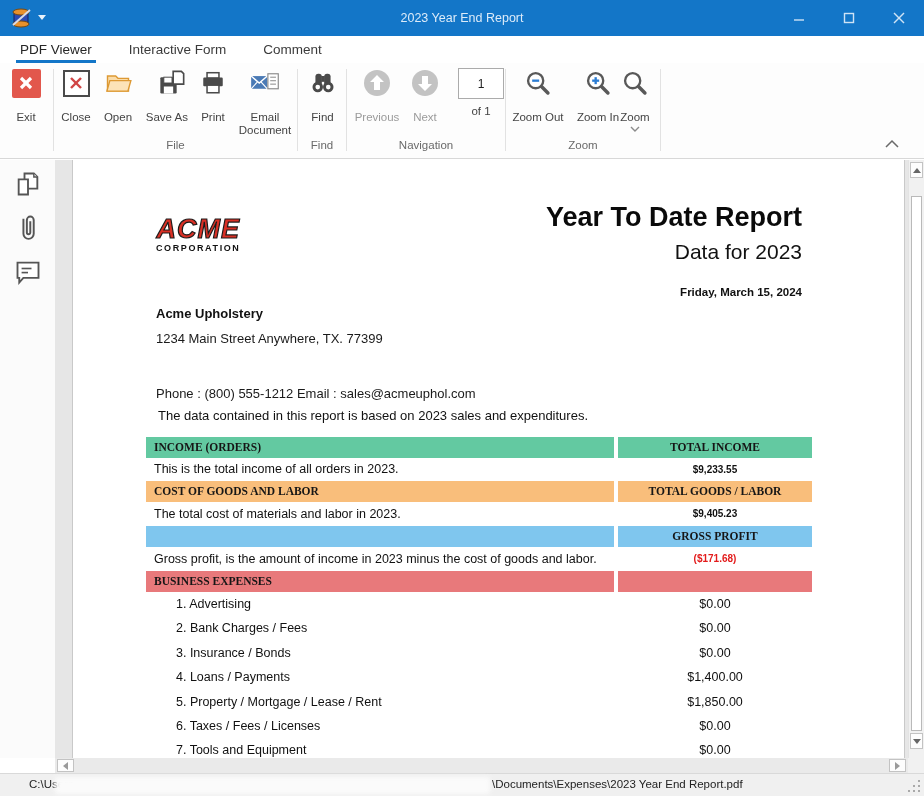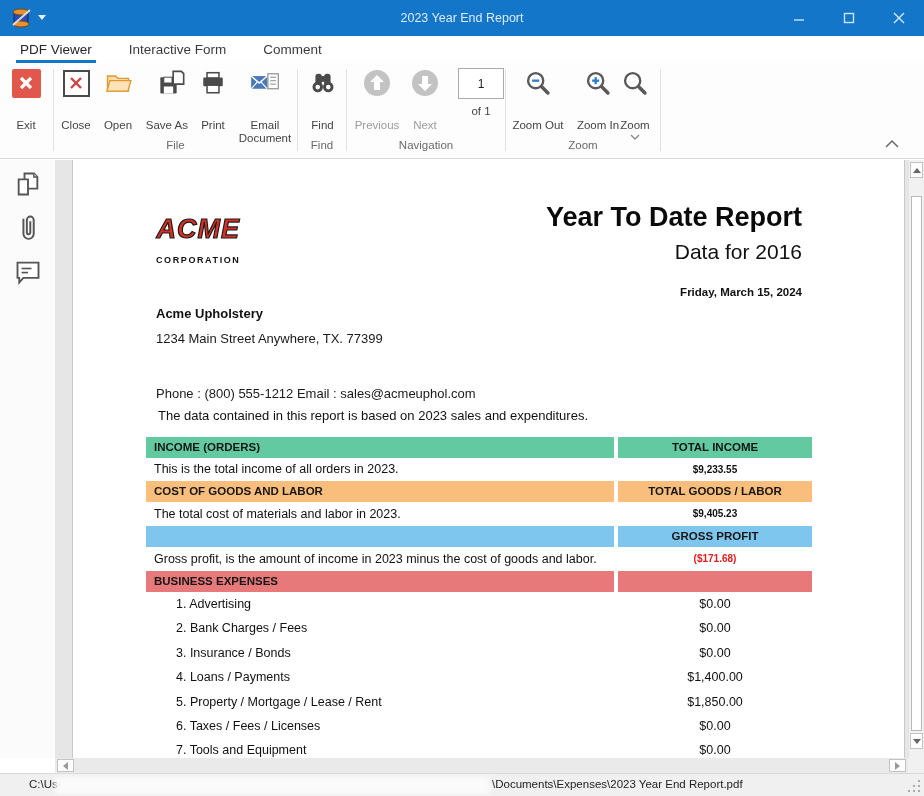--- a/index.html
+++ b/index.html
@@ -20,21 +20,21 @@
   .tabbar { position:absolute; left:0; top:36px; width:924px; height:27px; background:#ffffff; display:flex; align-items:flex-end; padding-left:18px; }
   .tab { font-size:13.5px; color:#3b3b3b; padding:4px 2px 6px 2px; margin-right:33px; cursor:pointer; position:relative; }
   .tab.active { color:#262626; }
   .tab.active::after { content:""; position:absolute; left:-2px; right:-2px; bottom:0; height:3px; background:#1376C8; }
 
   
   .ribbon { position:absolute; left:0; top:63px; width:924px; height:96px; background:#fdfdfd; border-bottom:1px solid #d8d8d8; }
   .rsep { position:absolute; top:6px; height:82px; width:1px; background:#e2e2e2; }
   .rbtn { position:absolute; top:4px; display:flex; flex-direction:column; align-items:center; cursor:pointer; }
   .rbtn .ricon { width:32px; height:32px; display:flex; align-items:center; justify-content:center; }
-  .rbtn .rlabel { font-size:11.5px; color:#444; margin-top:20px; text-align:center; line-height:13px; white-space:nowrap; }
+  .rbtn .rlabel { font-size:11.5px; color:#444; margin-top:12px; text-align:center; line-height:13px; white-space:nowrap; }
   .rbtn .rlabel.wrap { white-space:normal; width:64px; }
   .rbtn.disabled .rlabel { color:#9b9b9b; }
   .rgroup-label { position:absolute; top:76px; height:16px; font-size:11.5px; color:#6a6a6a; text-align:center; }
   .pagebox { position:absolute; left:458px; top:5px; width:46px; height:31px; border:1px solid #ababab; background:#fff; text-align:center; font-size:12px; color:#222; font-family:"Liberation Sans",sans-serif; }
   .page-of { position:absolute; left:446px; top:42px; width:70px; text-align:center; font-size:11.5px; color:#444; }
   .collapse-chevron { position:absolute; left:884px; top:72px; width:20px; height:14px; cursor:pointer; }
 
   .exit-box { width:29px; height:29px; background:#E2574C; border-radius:2px; display:flex; align-items:center; justify-content:center; }
   .close-box { width:27px; height:27px; background:#fff; border:2px solid #4a4a4a; display:flex; align-items:center; justify-content:center; }
 
@@ -57,33 +57,33 @@
   .statusbar { position:absolute; left:0; top:773px; width:924px; height:23px; background:#f0f0f0; border-top:1px solid #d9d9d9; font-size:11.5px; color:#222; }
   .status-prefix { position:absolute; left:8px; top:4px;margin-left:21px; }
   .status-blur { position:absolute; left:55px; top:3px; width:435px; height:17px; background:#fbfbfb; filter:blur(2.5px); }
   .status-suffix { position:absolute; left:492px; top:4px; }
   .resize-grip { position:absolute; right:4px; top:6px; width:12px; height:12px; cursor:nwse-resize; }
   .resize-grip i { position:absolute; width:2px; height:2px; background:#a9a9a9; }
 
   
   .logo { position:absolute; left:83px; top:56px; text-align:center; }
   .logo-main { font-size:27px; font-weight:bold; color:#d93025; -webkit-text-stroke:1.2px #1a1a1a; letter-spacing:1px; line-height:27px; font-style:italic; }
-  .logo-sub { font-size:9px; font-weight:bold; color:#111; letter-spacing:1.6px; margin-top:12px;text-align:right; }
+  .logo-sub { font-size:9px; font-weight:bold; color:#111; letter-spacing:1.6px; margin-top:0px;text-align:right; }
   .doc-title { position:absolute; right:102px; top:42px; font-size:27px; font-weight:bold; color:#0a0a0a; }
   .doc-subtitle { position:absolute; right:102px; top:80px; font-size:21px; color:#111; }
   .doc-date { position:absolute; right:102px; top:126px; font-size:11.5px; font-weight:bold; color:#111; }
   .doc-company { position:absolute; left:83px; top:146px; font-size:13px; font-weight:bold; color:#111; }
   .doc-address { position:absolute; left:83px; top:171px; font-size:13px; color:#1a1a1a; }
   .doc-contact { position:absolute; left:83px; top:194px; font-size:13px; color:#1a1a1a;margin-top:32px; }
   .doc-intro { position:absolute; left:85px; top:248px; font-size:13px; color:#111; }
   .rtable { position:absolute; left:73px; top:277px; width:666px; }
   .trow { display:flex; width:666px; }
   .tleft { width:468px; margin-right:4px; }
   .tright { width:194px; text-align:center; }
-  .hdr { font-size:11.5px; font-weight:bold; color:#161616; }
+  .hdr { font-size:11.5px; font-weight:bold; color:#161616;font-family:Liberation Serif, serif; }
   .hdr.green { background:#63C9A1; } .hdr.orange { background:#F9BE7B; }
   .hdr.blue { background:#7FC6EE; } .hdr.salmon { background:#E8797B; }
   .h21 { height:21px; line-height:21px; }
   .h23 { height:23px; line-height:23px; } .h24 { height:24px; line-height:24px; }
   .hx { height:24.4px; line-height:24.4px; }
   .pl8 { padding-left:8px; } .pl30 { padding-left:30px; }
   .cell-desc { font-size:12.5px; color:#111; }
   .cell-val { font-size:10px; font-weight:bold; color:#111; }
   .cell-val.neg { color:#e31b1b; }
   .cell-exp { font-size:12.5px; color:#111; }
@@ -324,21 +324,21 @@
   </div>
 
   <div class="docarea"></div>
 
   <div class="page">
     <div class="logo">
       <div class="logo-main">ACME</div>
       <div class="logo-sub">CORPORATION</div>
     </div>
     <div class="doc-title">Year To Date Report</div>
-    <div class="doc-subtitle">Data for 2016</div>
+    <div class="doc-subtitle">Data for 2023</div>
     <div class="doc-date">Friday, March 15, 2024</div>
     <div class="doc-company">Acme Upholstery</div>
     <div class="doc-address">1234 Main Street Anywhere, TX. 77399</div>
     <div class="doc-contact">Phone : (800) 555-1212 Email : sales@acmeuphol.com</div>
     <div class="doc-intro">The data contained in this report is based on 2023 sales and expenditures.</div>
 
     <div class="rtable">
       <div class="trow">
         <div class="tleft hdr green h21 pl8">INCOME (ORDERS)</div>
         <div class="tright hdr green h21">TOTAL INCOME</div>

